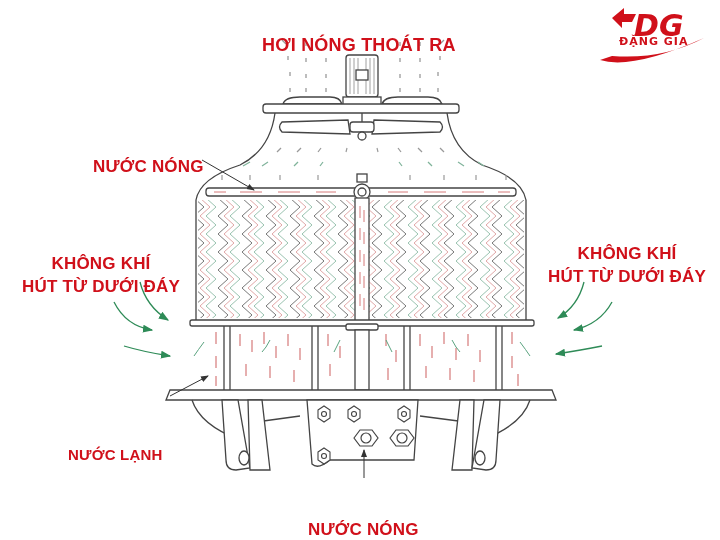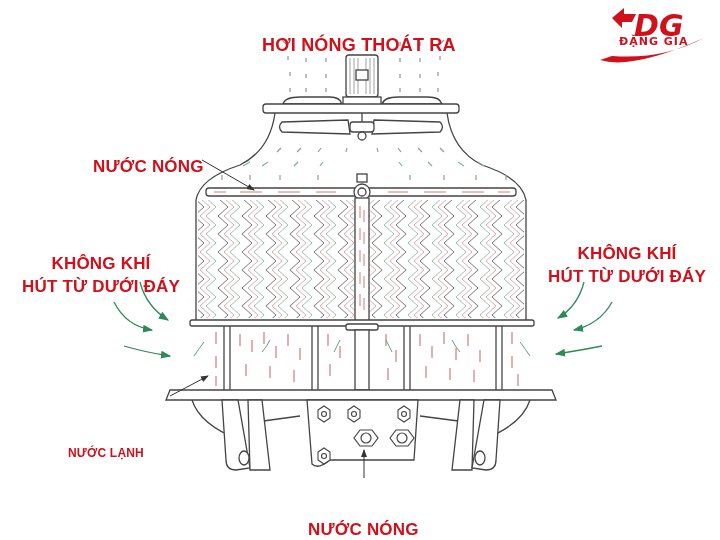--- a/index.html
+++ b/index.html
@@ -265,21 +265,21 @@
 <div class="lbl c" style="left:6px; top:226px; width:190px; font-size:17px; line-height:23px;">
   <div>KHÔNG KHÍ</div>
   <div>HÚT TỪ DƯỚI ĐÁY</div>
 </div>
 
 <div class="lbl c" style="left:532px; top:216px; width:190px; font-size:17px; line-height:23px;">
   <div>KHÔNG KHÍ</div>
   <div>HÚT TỪ DƯỚI ĐÁY</div>
 </div>
 
-<div class="lbl" style="left:68px; top:420px; font-size:12px;">NƯỚC LẠNH</div>
+<div class="lbl" style="left:68px; top:420px; font-size:15px;">NƯỚC LẠNH</div>
 <div class="lbl" style="left:308px; top:494px; font-size:17px;">NƯỚC NÓNG</div>
 
 <svg class="logo" viewBox="0 0 124 66" xmlns="http://www.w3.org/2000/svg">
   <path d="M8,56 Q40,66 112,34 Q70,56 20,52 Z" fill="#d0101a"></path>
   <path d="M20,14 L32,4 L32,10 L44,10 L40,18 L30,18 L30,24 Z" fill="#d0101a"></path>
   <text x="42" y="32" font-family="DejaVu Sans, sans-serif" font-weight="bold" font-style="italic" font-size="30" fill="#d0101a">DG</text>
 </svg>
 <div class="logo-text">ĐẶNG GIA</div>
 
 </body></html>

